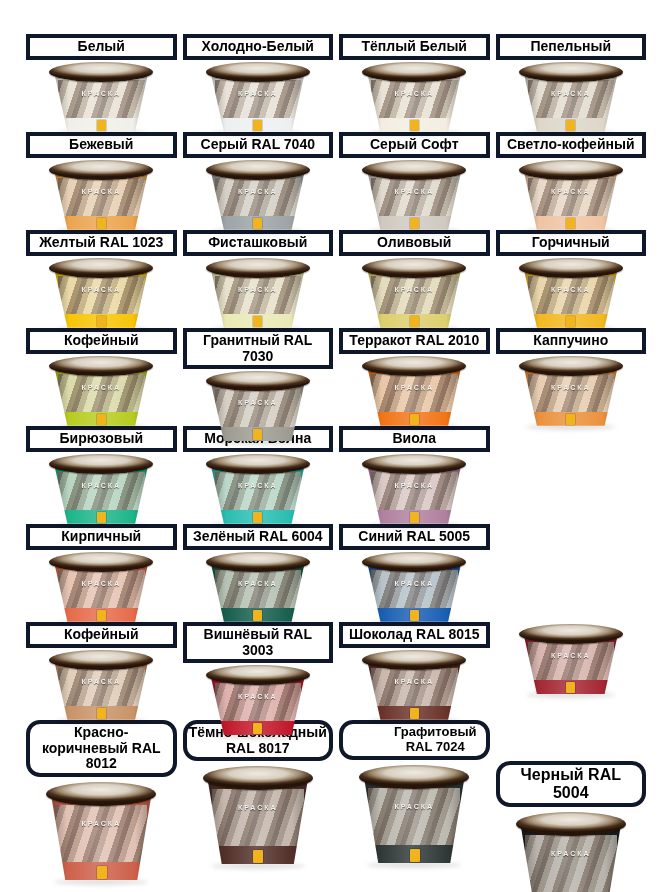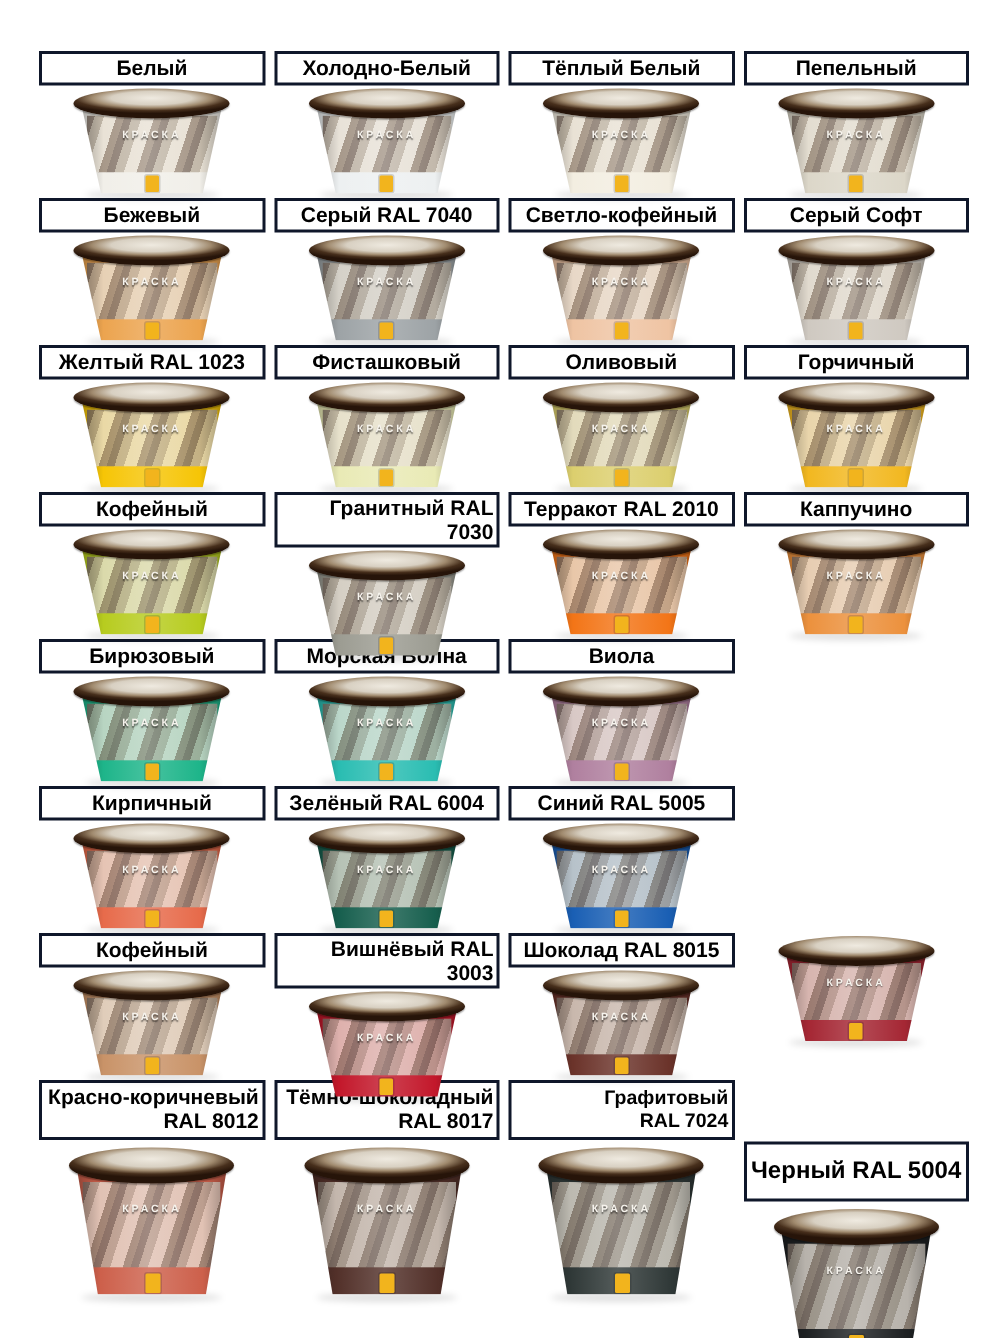--- a/index.html
+++ b/index.html
@@ -16,29 +16,29 @@
   .rowline {
     display:grid;
     grid-template-columns:repeat(4, 1fr);
     column-gap:6px;
     height:98px;
   }
   .rowline.tall { height:158px; }
   .cell { display:flex; flex-direction:column; align-items:center; min-width:0; }
   .label-box {
     width:100%; box-sizing:border-box;
-    border:2px solid #0f172a;
+    border:4px solid #0f172a;
     min-height:23px;
     display:flex; align-items:center; justify-content:center;
-    text-align:right;
+    text-align:center;
     font-weight:bold; font-size:14px; line-height:1.12;
     color:#000; background:#fff;
     padding:1px 2px;
   }
-  .tall .label-box { min-height:40px; }
+  .tall .label-box { min-height:40px;border-radius:14px; }
   .tall .cell:nth-child(3) .label-box { font-size:13px;padding-left:44px; }
   .tall .cell:nth-child(4) .label-box { font-size:16px;margin-top:41px; }
 
   
   .bucket { position:relative; width:106px; height:71px; margin:2px auto 0; }
   .tall .bucket { width:112px; height:100px; margin-top:5px; }
   .shadow {
     position:absolute; left:8%; right:8%; bottom:-3px; height:6px;
     border-radius:50%; background:rgba(0,0,0,0.12); filter:blur(2px); z-index:0;
   }
@@ -177,37 +177,37 @@
         <div class="wrap">
           <div class="stripes"></div>
           <div class="tint"></div>
           <div class="brand">КРАСКА</div>
         </div>
         <div class="tag"></div>
       </div>
       <div class="lid"></div>
     </div>
   </div>
+        <div class="cell" style="--paint: #cfc9c1; --tag: #f2b41d;">
+    <div class="label-box">Серый Софт</div>
+    <div class="bucket">
+      <div class="shadow"></div>
+      <div class="bodyb">
+        <div class="wrap">
+          <div class="stripes"></div>
+          <div class="tint"></div>
+          <div class="brand">КРАСКА</div>
+        </div>
+        <div class="tag"></div>
+      </div>
+      <div class="lid"></div>
+    </div>
+  </div>
         <div class="cell" style="--paint: #efc4a3; --tag: #f2b41d;">
     <div class="label-box">Светло-кофейный</div>
-    <div class="bucket">
-      <div class="shadow"></div>
-      <div class="bodyb">
-        <div class="wrap">
-          <div class="stripes"></div>
-          <div class="tint"></div>
-          <div class="brand">КРАСКА</div>
-        </div>
-        <div class="tag"></div>
-      </div>
-      <div class="lid"></div>
-    </div>
-  </div>
-        <div class="cell" style="--paint: #cfc9c1; --tag: #f2b41d;">
-    <div class="label-box">Серый Софт</div>
     <div class="bucket">
       <div class="shadow"></div>
       <div class="bodyb">
         <div class="wrap">
           <div class="stripes"></div>
           <div class="tint"></div>
           <div class="brand">КРАСКА</div>
         </div>
         <div class="tag"></div>
       </div>

